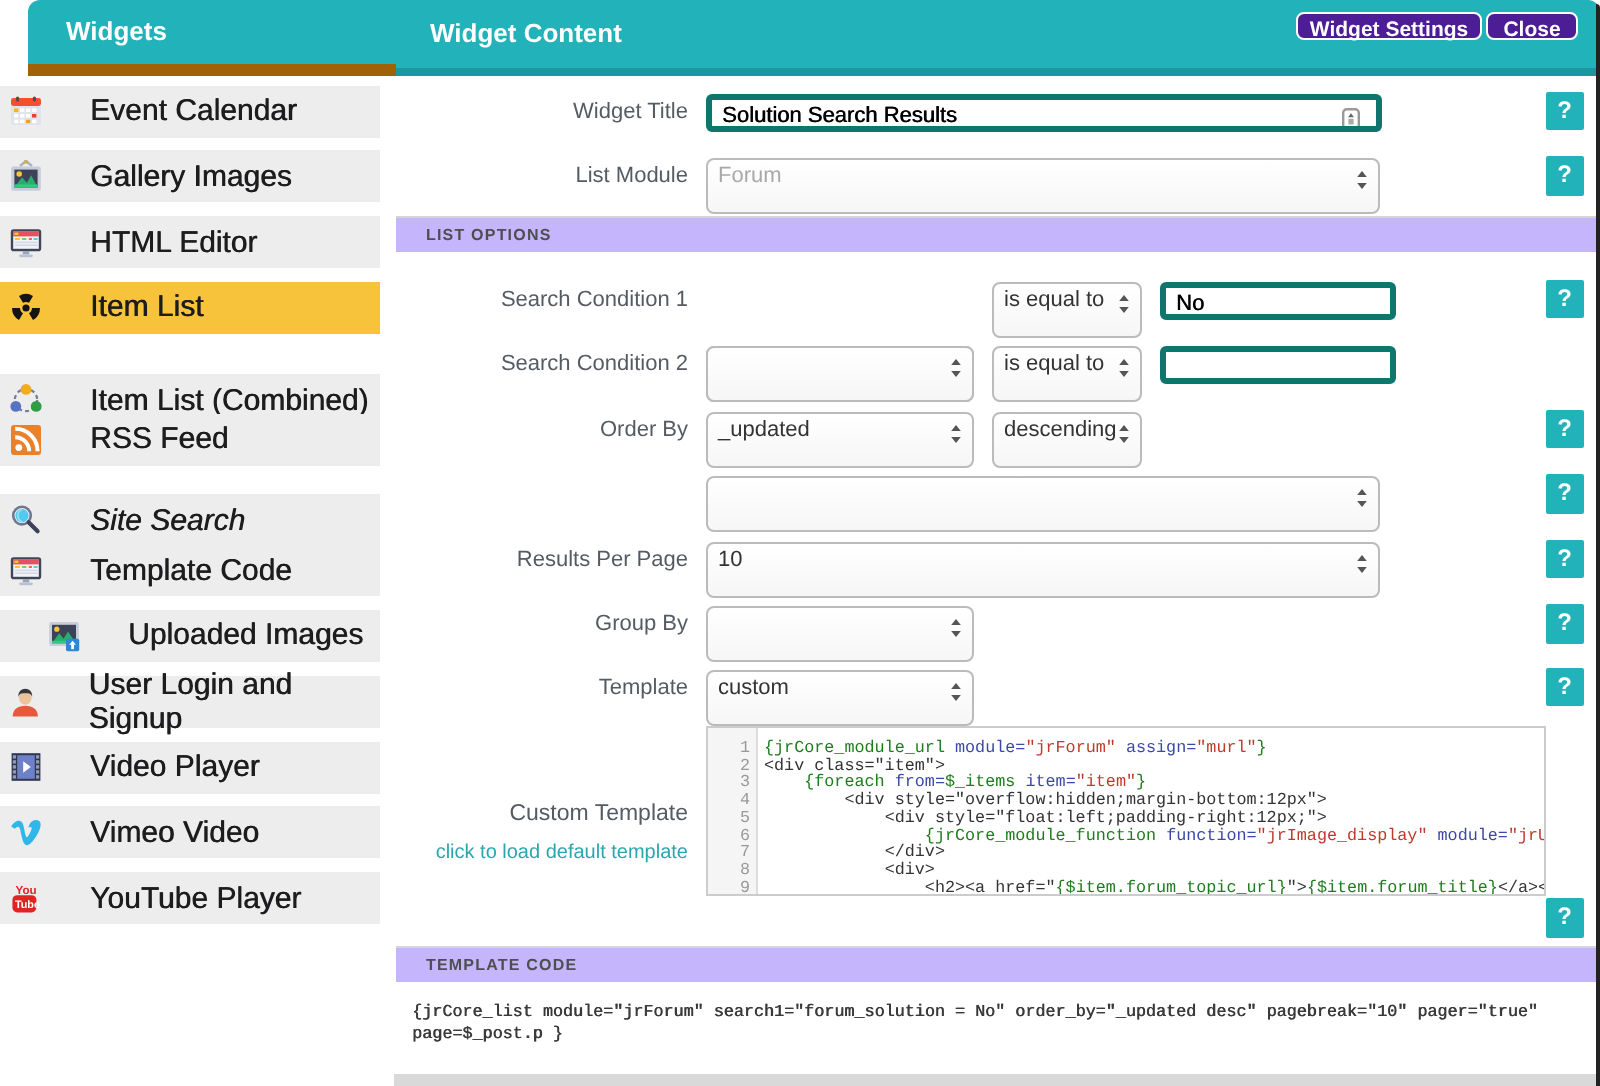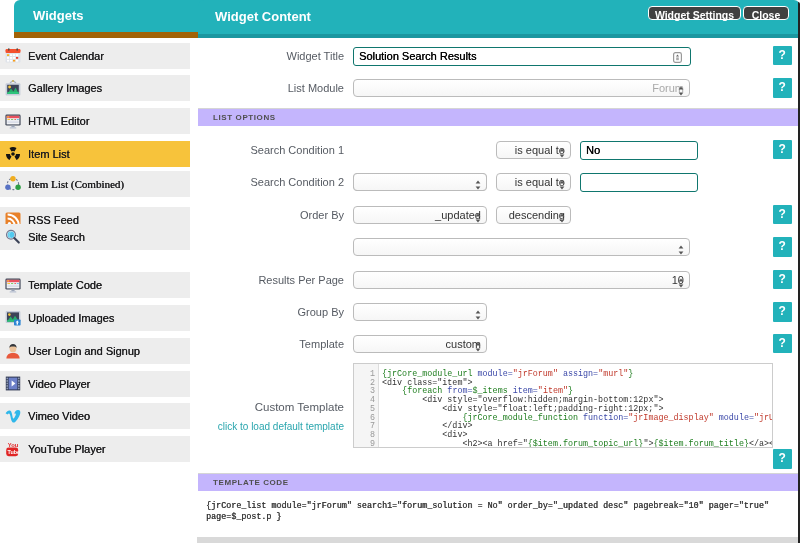--- a/index.html
+++ b/index.html
@@ -3,29 +3,29 @@
 <meta charset="utf-8">
 <style>
 * { margin:0; padding:0; box-sizing:border-box; }
 html,body { width:800px; height:543px; background:#fff; font-family:"Liberation Sans", sans-serif; overflow:hidden; }
 #page { position:relative; width:800px; height:543px; }
 .abs { position:absolute; }
 #sbhead { position:absolute; left:0; top:0; width:190px; height:38px; background:#22b2ba; border-bottom:6px solid #a16207; border-radius:6px 0 0 0; color:#fff; font-size:13px; font-weight:bold; line-height:31px; padding-left:19px;margin-left:14px; }
 .sbitem { position:absolute; left:0; width:190px; height:26px; background:#ededed; display:flex; align-items:center; }
 .sbitem.on { background:#f7c33b; }
 .sbitem svg { margin-left:5px; }
-.sbitem span { margin-left:7px; font-size:11px; color:#1d1d1f; text-shadow:0.3px 0 0 #1d1d1f; }
+.sbitem span { margin-left:24px; font-size:15px; color:#1d1d1f; text-shadow:0.3px 0 0 #1d1d1f; }
 
 #ph { position:absolute; left:198px; top:0; width:602px; height:38px; background:#22b2ba; border-bottom:4px solid #1b97a0; border-radius:6px 6px 0 0; }
 #ph .t { position:absolute; left:17px; top:9px; color:#fff; font-size:13px; font-weight:bold; }
-.hbtn { position:absolute; top:6px; height:14px; border:1.5px solid #fff; border-radius:4px; background:#404040; color:#fff; font-size:10.5px; font-weight:bold; line-height:17px; text-align:center; }
+.hbtn { position:absolute; top:6px; height:14px; border:1.5px solid #fff; border-radius:4px; background:#4c1d95; color:#fff; font-size:10.5px; font-weight:bold; line-height:17px; text-align:center; }
 .secbar { position:absolute; left:198px; width:602px; height:18px; background:#c4b5fd; border-top:1px solid #d5d5d5; color:#4f4f4f; font-size:8px; font-weight:bold; line-height:18px; padding-left:15px; letter-spacing:.6px; }
 .lbl { position:absolute; width:146px; left:198px; text-align:right; font-size:11px; color:#565b63; line-height:19px; }
-.inp { position:absolute; height:19px; border:1px solid #0f766e; border-radius:3px; background:#fff; font-size:11px; color:#000; padding:0 5px; line-height:17px; white-space:nowrap; overflow:hidden; text-shadow:0.3px 0 0 #000; }
-.sel { position:absolute; height:18px; border:1px solid #bbb; border-radius:4px; background:linear-gradient(#fff,#f6f6f6); font-size:11px; color:#333; padding:0 5px; line-height:16px; white-space:nowrap; overflow:hidden;text-align:right; }
+.inp { position:absolute; height:19px; border:3px solid #0f766e; border-radius:3px; background:#fff; font-size:11px; color:#000; padding:0 5px; line-height:17px; white-space:nowrap; overflow:hidden; text-shadow:0.3px 0 0 #000; }
+.sel { position:absolute; height:28px; border:1px solid #bbb; border-radius:4px; background:linear-gradient(#fff,#f6f6f6); font-size:11px; color:#333; padding:0 5px; line-height:16px; white-space:nowrap; overflow:hidden; }
 .sel .ar { position:absolute; right:5px; top:4px; width:6px; height:10px; }
 .qb { position:absolute; left:772.5px; width:19.5px; height:19.5px; background:#22b2ba; border-radius:1px; color:#fff; font-size:12px; font-weight:bold; text-align:center; line-height:19.5px; }
 
 #codebox { position:absolute; left:353px; top:363px; width:420px; height:85px; border:1px solid #ccc; background:#fff; overflow:hidden; }
 #gutter { position:absolute; left:0; top:0; width:25px; height:83px; background:#f5f5f5; border-right:1px solid #ddd; color:#999; font-family:"Liberation Mono",monospace; font-size:8.4px; line-height:8.7px; text-align:right; padding:6px 3px 0 0; }
 #code { position:absolute; left:28px; top:6px; width:392px; font-family:"Liberation Mono",monospace; font-size:8.4px; line-height:8.7px; white-space:pre; color:#333; }
 .g { color:#1d7d1d; } .b { color:#3b48a8; } .r { color:#c0392b; } .k { color:#333; }
 #tcode { position:absolute; left:206px; top:501px; width:594px; font-family:"Liberation Mono",monospace; font-size:8.4px; line-height:10.8px; color:#3a3a3a; white-space:pre; text-shadow:0.3px 0 0 #3a3a3a; }
 </style>
 </head>
@@ -93,39 +93,39 @@
       <svg width="16" height="16" viewBox="0 0 16 16">
         <g fill="#141414">
           <path d="M4.5 1.94 A7 7 0 0 1 11.5 1.94 L9.5 5.4 A3 3 0 0 0 6.5 5.4 Z"></path>
           <path d="M4.5 1.94 A7 7 0 0 1 11.5 1.94 L9.5 5.4 A3 3 0 0 0 6.5 5.4 Z" transform="rotate(120 8 8)"></path>
           <path d="M4.5 1.94 A7 7 0 0 1 11.5 1.94 L9.5 5.4 A3 3 0 0 0 6.5 5.4 Z" transform="rotate(240 8 8)"></path>
           <circle cx="8" cy="8" r="1.8"></circle>
         </g>
       </svg>
       <span>Item List</span>
     </div>
-    <div class="sbitem" style="top:171px;font-family:Liberation Serif, serif;">
+    <div class="sbitem" style="top:187px;">
       <svg width="16" height="16" viewBox="0 0 16 16">
         <circle cx="8" cy="8" r="5.6" fill="none" stroke="#737c92" stroke-width="1.1" stroke-dasharray="2 1.6"></circle>
         <circle cx="8" cy="2.7" r="2.7" fill="#f0ad1f"></circle>
         <circle cx="2.9" cy="11.2" r="2.7" fill="#5872c4"></circle>
         <circle cx="13.1" cy="11.2" r="2.7" fill="#2e9e44"></circle>
       </svg>
       <span>Item List (Combined)</span>
     </div>
     <div class="sbitem" style="top:206.5px;">
       <svg width="16" height="16" viewBox="0 0 16 16">
         <rect x="0.5" y="0.5" width="15" height="15" rx="1.5" fill="#e8812a"></rect>
         <circle cx="4.4" cy="11.8" r="1.7" fill="#fff"></circle>
         <path d="M2.6 6.6 a7 7 0 0 1 7 7" fill="none" stroke="#fff" stroke-width="2"></path>
         <path d="M2.6 2.4 a11.2 11.2 0 0 1 11.2 11.2" fill="none" stroke="#fff" stroke-width="2"></path>
       </svg>
       <span>RSS Feed</span>
     </div>
-    <div class="sbitem" style="top:224px;">
+    <div class="sbitem" style="top:247px;font-style:italic;">
       <svg width="16" height="16" viewBox="0 0 16 16">
         <circle cx="6" cy="5.8" r="4.4" fill="none" stroke="#707790" stroke-width="1.3"></circle>
         <circle cx="6" cy="5.8" r="3.3" fill="#52c9ef"></circle>
         <path d="M6 2.8 a3.2 3.2 0 0 0 0 6" fill="none" stroke="#9adff2" stroke-width="0.8"></path>
         <line x1="9.3" y1="9.1" x2="13.8" y2="13.6" stroke="#3c4358" stroke-width="2.1" stroke-linecap="round"></line>
       </svg>
       <span>Site Search</span>
     </div>
     <div class="sbitem" style="top:272.09999999999997px;">
       <svg width="16" height="15" viewBox="0 0 16 15">
@@ -137,21 +137,21 @@
         <rect x="6" y="5" width="2.2" height="1" fill="#7ed06a"></rect>
         <rect x="9.4" y="5" width="1.6" height="1" fill="#e86a6a"></rect>
         <rect x="11.8" y="5" width="2" height="1" fill="#6ac3e8"></rect>
         <rect x="2.4" y="6.8" width="11.4" height="0.8" fill="#d4d9e6"></rect>
         <rect x="2.4" y="8.2" width="11.4" height="0.8" fill="#d4d9e6"></rect>
         <rect x="6.4" y="11.6" width="3.2" height="1.6" fill="#9aa4b8"></rect>
         <rect x="4.6" y="13.2" width="6.8" height="1.4" rx="0.7" fill="#b9c1d2"></rect>
       </svg>
       <span>Template Code</span>
     </div>
-    <div class="sbitem" style="top:304.9px;">
+    <div class="sbitem" style="top:304.9px;padding-left:19px;">
       <svg width="16" height="16" viewBox="0 0 16 16">
         <rect x="0.6" y="1" width="14.8" height="12" rx="1" fill="#c6ccd9"></rect>
         <rect x="2" y="2.4" width="12" height="9.2" fill="#3c4358"></rect>
         <circle cx="4.4" cy="4.6" r="1.3" fill="#f5c53a"></circle>
         <path d="M2 11.6 L5.6 6.6 L7.8 9.4 L10 5.8 L13.9 11.6 Z" fill="#27ae6b"></path>
         <rect x="2" y="10.4" width="12" height="1.2" fill="#2ecc80"></rect>
         <rect x="9" y="9.4" width="6.6" height="6.2" rx="0.8" fill="#2e86d4"></rect>
         <path d="M12.3 10.4 L14 12.4 L10.6 12.4 Z" fill="#fff"></path>
         <rect x="11.6" y="12.2" width="1.4" height="2.4" fill="#fff"></rect>
       </svg>

